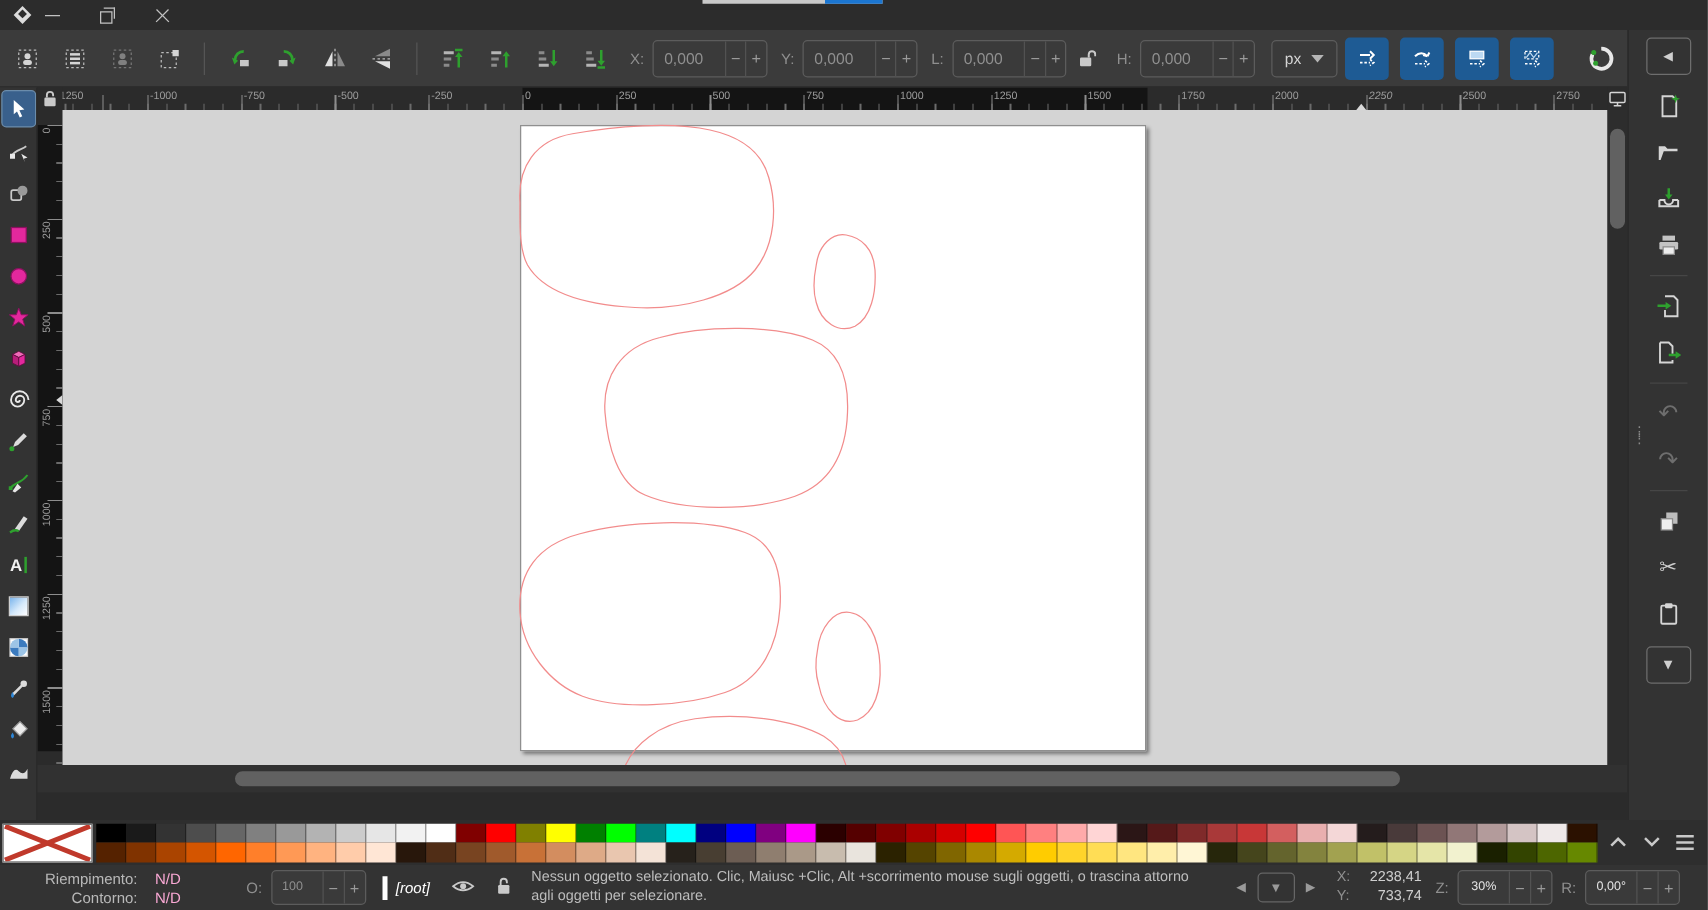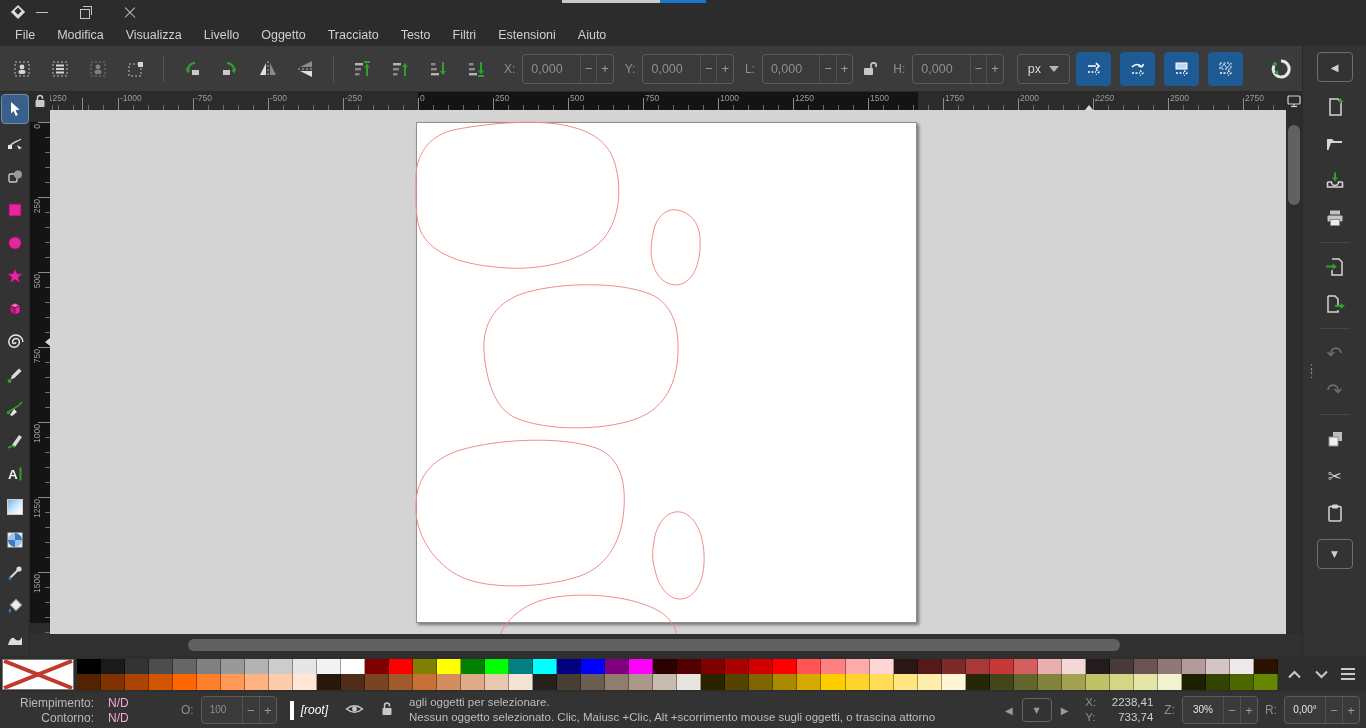--- a/index.html
+++ b/index.html
@@ -97,21 +97,21 @@
   .palettebar { height:36px; background:#2e2e2e; display:flex; align-items:center; padding:2px 5px 2px 2px; gap:3px; flex:none; }
   .xswatch { width:72px; height:31px; background:#fff; border:1px solid #777; position:relative; flex:none; }
   .swrows { flex:1; display:flex; flex-direction:column; height:31px; }
   .swrow { flex:1; display:flex; }
   .sw { flex:1; border-right:1px solid rgba(0,0,0,.35); }
   .palctrl { display:flex; align-items:center; gap:12px; padding:0 6px; flex:none; }
   .burger { display:flex; flex-direction:column; gap:3px; }
   .burger i { width:14px; height:2px; background:#c9c9c9; }
 
   
-  .statusbar { height:36px; background:#333; display:flex; align-items:center; padding:0 6px; gap:7px; flex:none; color:#b9b9b9; font-size:12px; }
+  .statusbar { height:36px; background:#333; display:flex; align-items:center; padding:0 22px; gap:7px; flex:none; color:#b9b9b9; font-size:12px; }
   .fsblock { display:grid; grid-template-columns:88px 52px; column-gap:14px; row-gap:1px; font-size:12px; }
   .fsblock .lab { text-align:right; color:#b9b9b9; }
   .fsblock .val { color:#f9a8d4; }
   .sgrp { display:flex; align-items:stretch; height:28px; background:#3a3a3a; border:1px solid #5c5c5c; border-radius:4px; overflow:hidden; }
   .sgrp .fval { width:40px; line-height:26px; font-size:10px; }
   .sgrp .fval.bright { color:#e4e4e4; text-align:center; padding:0 4px; }
   .chip { width:4px; height:19px; background:#fff; margin-left:6px; flex:none; }
   .layername { font-style:italic; color:#ffffff; }
   .msg { flex:1; font-size:11.5px; line-height:1.3; color:#bdbdbd; margin-left:8px; overflow:hidden; white-space:nowrap; }
   .navbtn { color:#9a9a9a; font-size:10px; font-family:"DejaVu Sans",sans-serif; padding:0 2px; }
@@ -133,32 +133,20 @@
         <polygon points="9,1 17,9 9,17 1,9" fill="#dcdcdc"></polygon>
         <polygon points="9,4 13,8 9,12 5,8" fill="#2c2c2c"></polygon>
       </svg>
     <span class="winbtns">
       <span class="wbtn min"></span>
       <span class="wbtn restore"></span>
       <span class="wbtn close"></span>
     </span>
   </div>
 
-  <div class="menubar" id="menubar">
-      <span>File</span>
-      <span>Modifica</span>
-      <span>Visualizza</span>
-      <span>Livello</span>
-      <span>Oggetto</span>
-      <span>Tracciato</span>
-      <span>Testo</span>
-      <span>Filtri</span>
-      <span>Estensioni</span>
-      <span>Aiuto</span>
-    </div>
 
   <div class="content">
     <div class="leftstack">
 
       <div class="toolbar">
         <span class="tbtn">
             <svg width="20" height="20" viewBox="0 0 20 20">
               <rect x="3" y="3" width="14" height="14" fill="none" stroke="#bbb" stroke-dasharray="2 2"></rect>
               <circle cx="10" cy="8" r="2.4" fill="#d5d5d5"></circle>
               <rect x="6.5" y="11" width="7" height="4" rx="2" fill="#d5d5d5"></rect>
@@ -725,22 +713,22 @@
     <span class="layername">[root]</span>
     <span style="margin-left:10px"><svg width="19" height="14" viewBox="0 0 19 14">
           <path d="M1.5 7 Q9.5 0.5 17.5 7 Q9.5 13.5 1.5 7 Z" fill="none" stroke="#c9c9c9" stroke-width="1.4"></path>
           <circle cx="9.5" cy="7" r="2.4" fill="#c9c9c9"></circle>
         </svg></span>
     <span style="margin-left:10px"><svg width="13" height="15" viewBox="0 0 13 15">
           <rect x="1.5" y="7" width="9" height="7" rx="1" fill="#c9c9c9"></rect>
           <path d="M3.5 7 V4.5 a2.5 2.5 0 0 1 5 0 V5.5" fill="none" stroke="#c9c9c9" stroke-width="1.5"></path>
         </svg></span>
     <span class="msg">
+      <span style="display:block">Nessun oggetto selezionato. Clic, Maiusc +Clic, Alt +scorrimento mouse sugli oggetti, o trascina attorno</span>
       <span style="display:block">agli oggetti per selezionare.</span>
-      <span style="display:block">Nessun oggetto selezionato. Clic, Maiusc +Clic, Alt +scorrimento mouse sugli oggetti, o trascina attorno</span>
     </span>
     <span class="navbtn prev-glyph">◀</span>
     <span class="navdrop">
         <span class="glyph dropdown-glyph" style="font-size:8px;color:#9a9a9a">▼</span>
       </span>
     <span class="navbtn next-glyph">▶</span>
     <span class="coords">
       <span class="cl">X:</span>
       <span class="cv">2238,41</span>
       <span class="cl">Y:</span>

